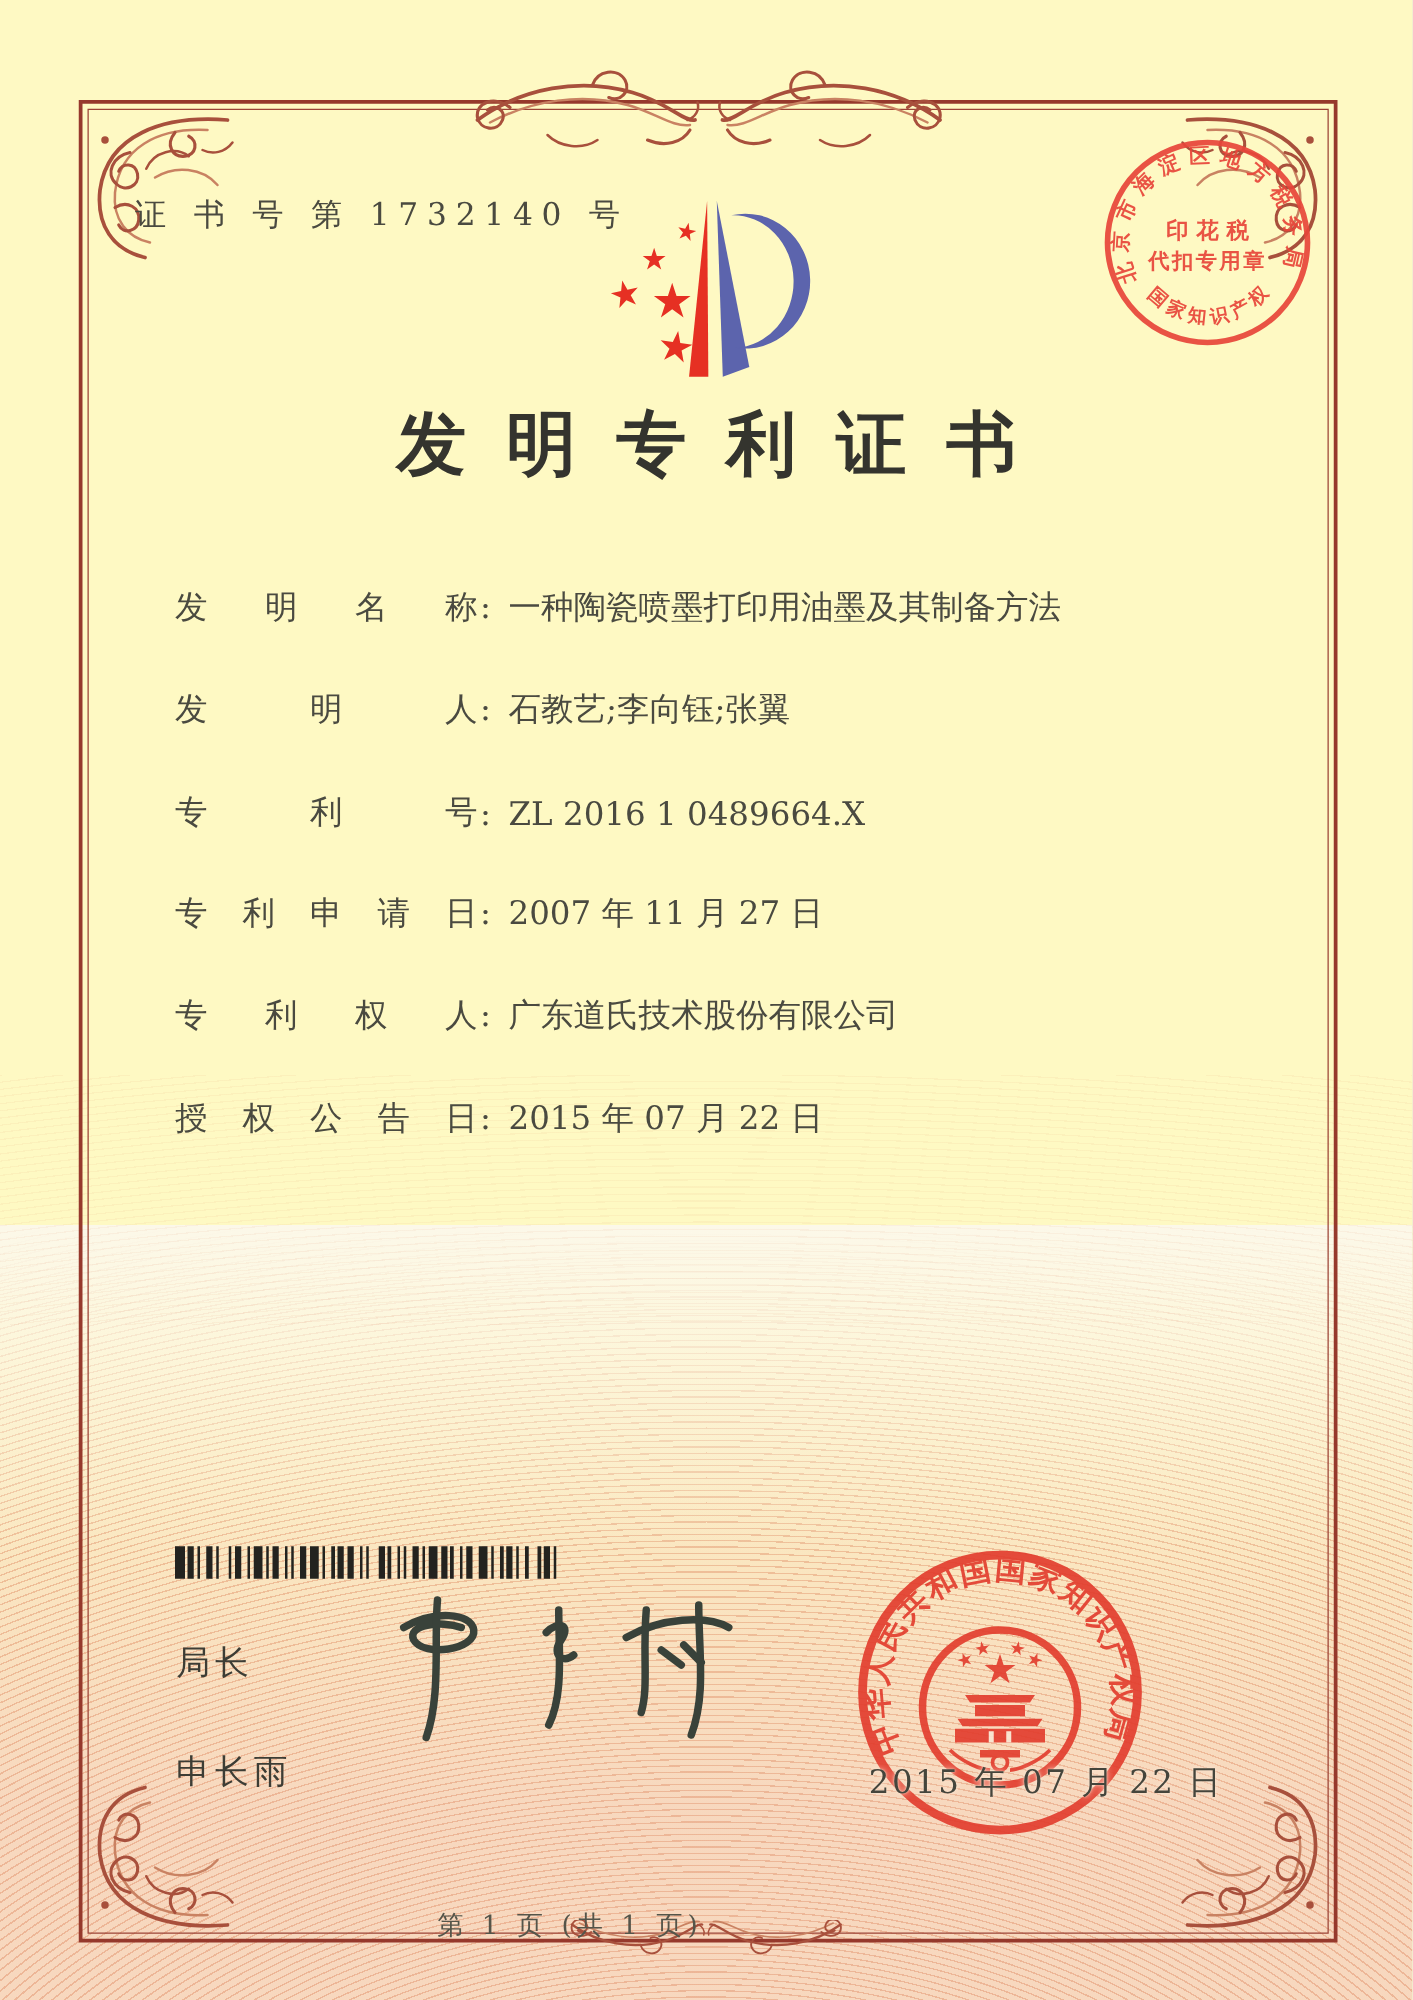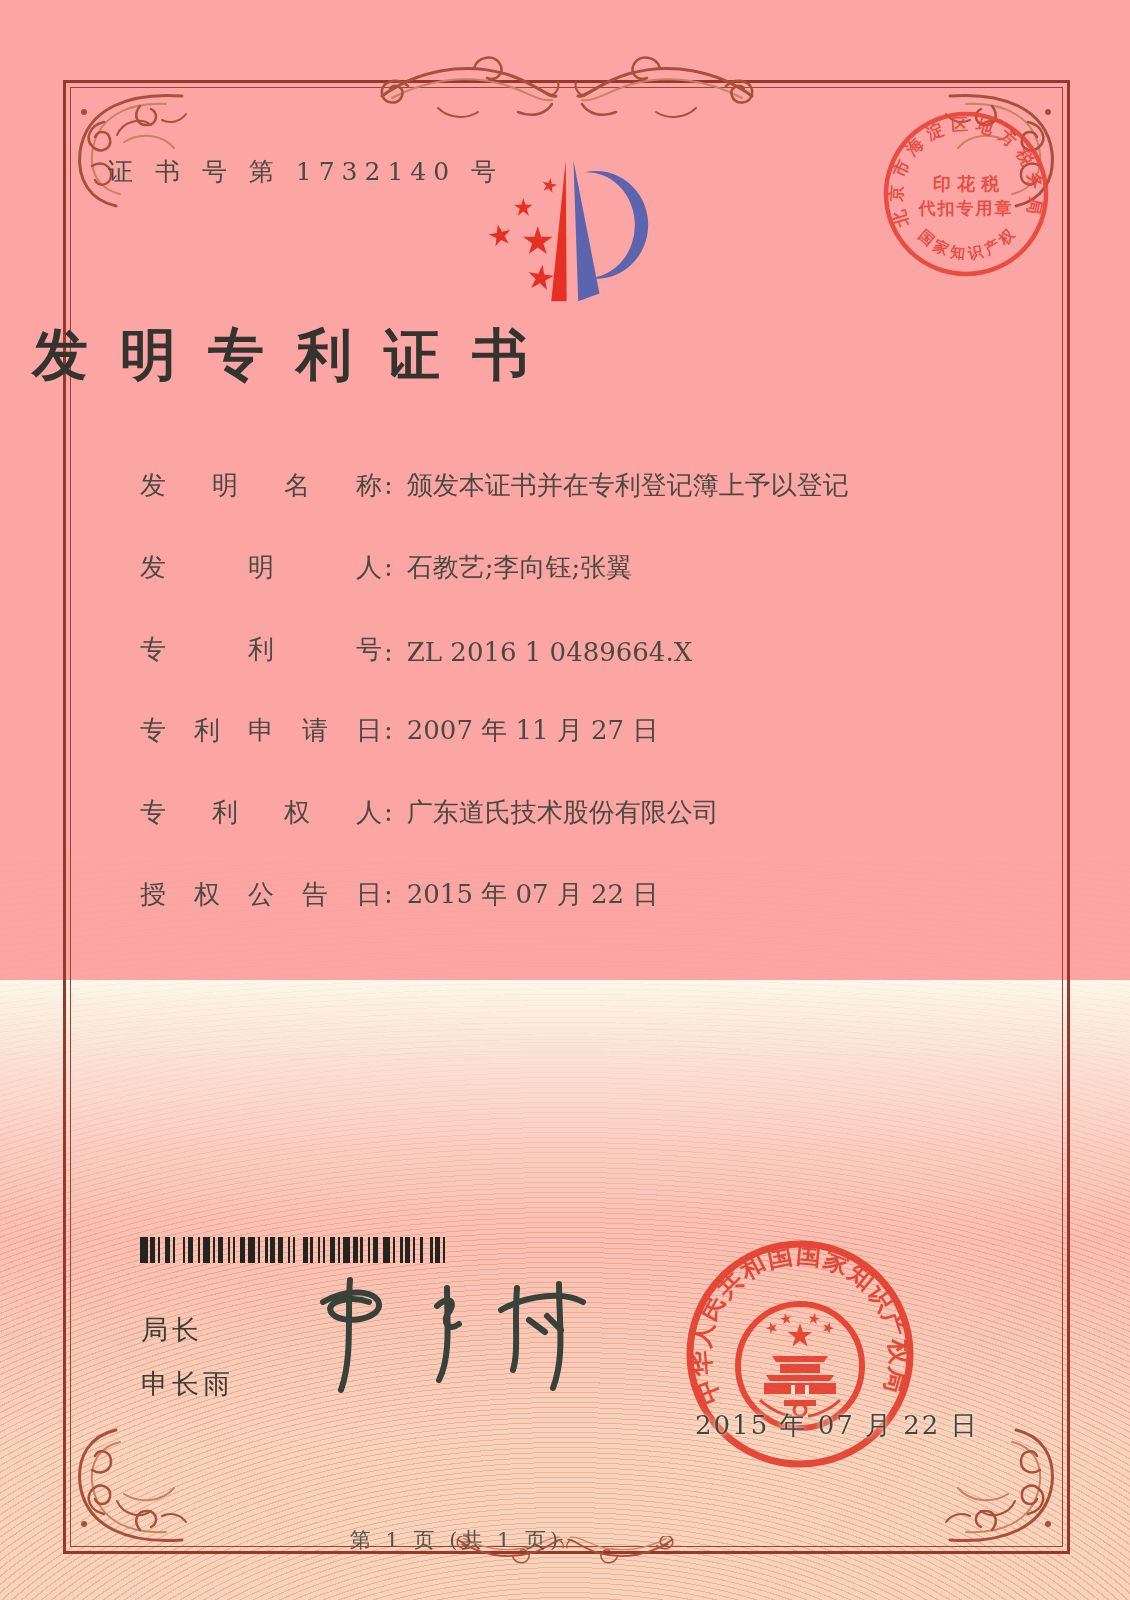--- a/index.html
+++ b/index.html
@@ -1,17 +1,17 @@
 <!DOCTYPE html>
 <html><head>
 <meta charset="utf-8">
 <style>
   html,body{margin:0;padding:0;background:#e9e6dc;}
   .page{position:relative;width:1130px;height:1600px;margin:0 auto;overflow:hidden;
-        background:#fca5a5;font-family:"DejaVu Serif","Liberation Serif",serif;color:#45453c;}
+        background:#fef9c3;font-family:"DejaVu Serif","Liberation Serif",serif;color:#45453c;}
   
   .waves{position:absolute;left:0;right:0;bottom:0;height:620px;z-index:0;
     background:
       linear-gradient(to bottom, rgba(252,248,233,1) 0%, rgba(252,248,233,0) 42%),
       repeating-radial-gradient(ellipse 1600px 1000px at 50% 140%,
          rgba(221,132,92,.40) 0px, rgba(221,132,92,.40) 1.6px, rgba(252,248,233,0) 1.6px, rgba(252,248,233,0) 8px),
       linear-gradient(to bottom, rgba(250,231,214,0) 0%, rgba(247,214,190,.95) 75%);}
   .waves2{position:absolute;left:0;right:0;top:860px;height:200px;z-index:0;opacity:.25;
     background:repeating-radial-gradient(ellipse 1600px 1000px at 50% 900%,
          rgba(221,132,92,.30) 0 1.5px, rgba(252,248,233,0) 1.5px 9px);}
@@ -19,38 +19,38 @@
   .frame{position:absolute;left:63px;top:80px;width:1001px;height:1468px;
          border:3px solid #96392c;z-index:1;}
   .frame:before{content:"";position:absolute;inset:4px;border:1px solid #9c4336;}
   .orn{position:absolute;z-index:2;}
   svg{display:block;}
   
   .certno{position:absolute;left:108px;top:155px;z-index:3;font-size:25px;
           letter-spacing:7px;color:#4a4a40;}
   .logo{position:absolute;left:452px;top:146px;z-index:3;}
   .taxstamp{position:absolute;left:878px;top:106px;z-index:3;opacity:.92;}
-  .title{position:absolute;left:0;width:1130px;top:318px;z-index:3;text-align:left;
+  .title{position:absolute;left:0;width:1130px;top:318px;z-index:3;text-align:center;
          font-size:56px;font-weight:bold;letter-spacing:32px;text-indent:32px;color:#34342e;}
   
   .field{position:absolute;left:140px;z-index:3;font-size:26px;color:#4a4a40;white-space:nowrap;}
   .field .lab{display:inline-flex;justify-content:space-between;width:242px;vertical-align:bottom;}
   .field .sep{margin:0 14px 0 2px;}
   .f0{top:468px}.f1{top:550px}.f2{top:632px}.f3{top:713px}.f4{top:795px}.f5{top:877px}
   
   .body{position:absolute;left:118px;top:938px;width:898px;z-index:3;font-size:22.5px;
         line-height:32.5px;color:#474740;text-align:justify;}
   .body p{margin:0;text-indent:2em;}
   
   .barcode{position:absolute;left:140px;top:1237px;height:26px;width:310px;z-index:3;font-size:0;}
   .barcode i{display:inline-block;height:26px;vertical-align:top;}
   .barcode i.b{background:#23231f;}
   
   .signer{position:absolute;left:141px;z-index:3;font-size:27px;color:#3d3d35;letter-spacing:4px;}
-  .st{top:1312px}.sn{top:1366px}
+  .st{top:1312px}.sn{top:1399px}
   .sig{position:absolute;left:295px;top:1272px;z-index:3;}
   
   .seal{position:absolute;left:683px;top:1237px;z-index:2;opacity:.9;}
   .sealdate{position:absolute;left:695px;top:1408px;width:220px;z-index:4;font-size:26px;
             letter-spacing:2px;color:#45453c;white-space:nowrap;
             text-shadow:0 0 6px #fae5d2,0 0 2px #fae5d2;}
   .footer{position:absolute;left:0;width:912px;top:1526px;z-index:3;text-align:center;
           font-size:21px;letter-spacing:4px;color:#55554a;}
 </style>
 </head>
@@ -152,21 +152,21 @@
   </svg>
 
   <div class="title">发明专利证书</div>
 
   <div class="field f0">
     <span class="lab">
         <span>发</span>
         <span>明</span>
         <span>名</span>
         <span>称</span>
-      </span><span class="sep">:</span><span class="val">颁发本证书并在专利登记簿上予以登记</span>
+      </span><span class="sep">:</span><span class="val">一种陶瓷喷墨打印用油墨及其制备方法</span>
   </div>
   <div class="field f1">
     <span class="lab">
         <span>发</span>
         <span>明</span>
         <span>人</span>
       </span><span class="sep">:</span><span class="val">石教艺;李向钰;张翼</span>
   </div>
   <div class="field f2">
     <span class="lab">

